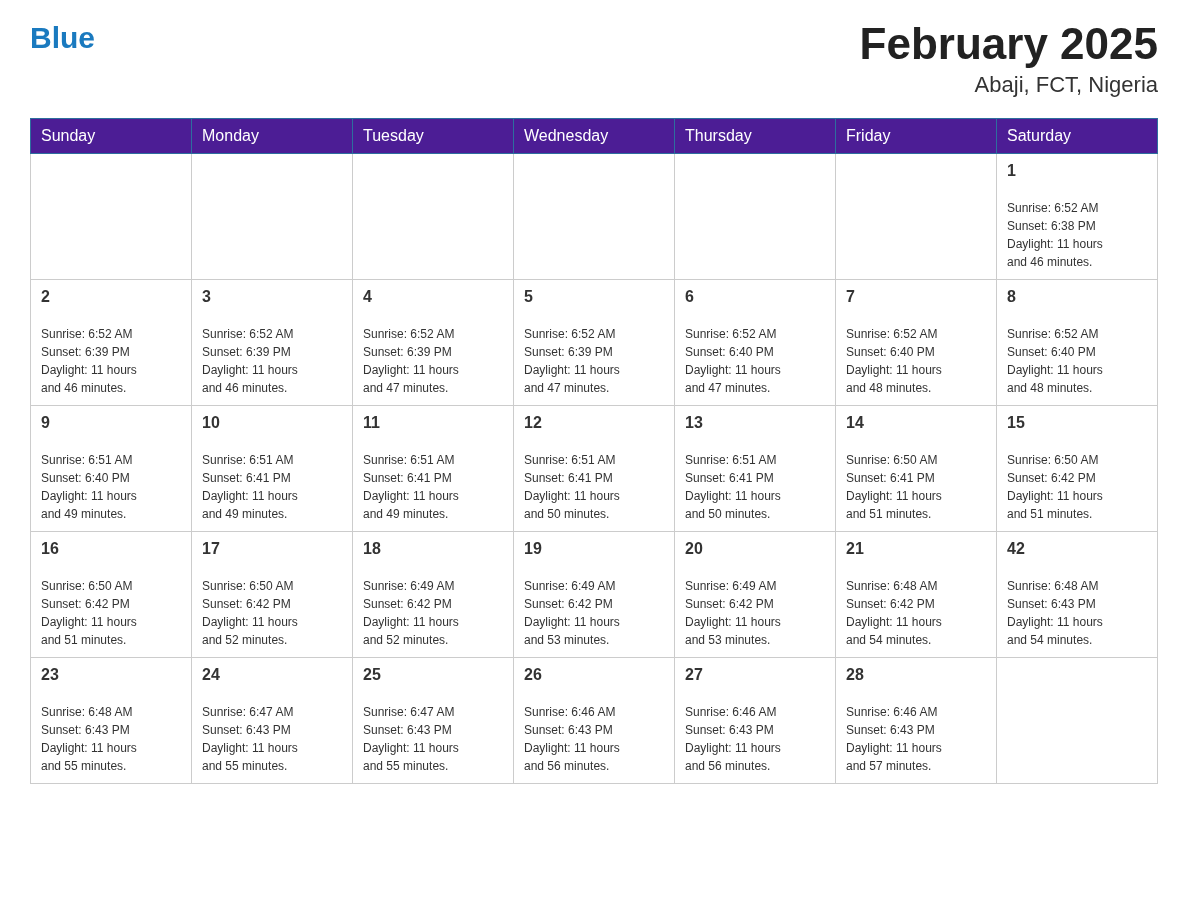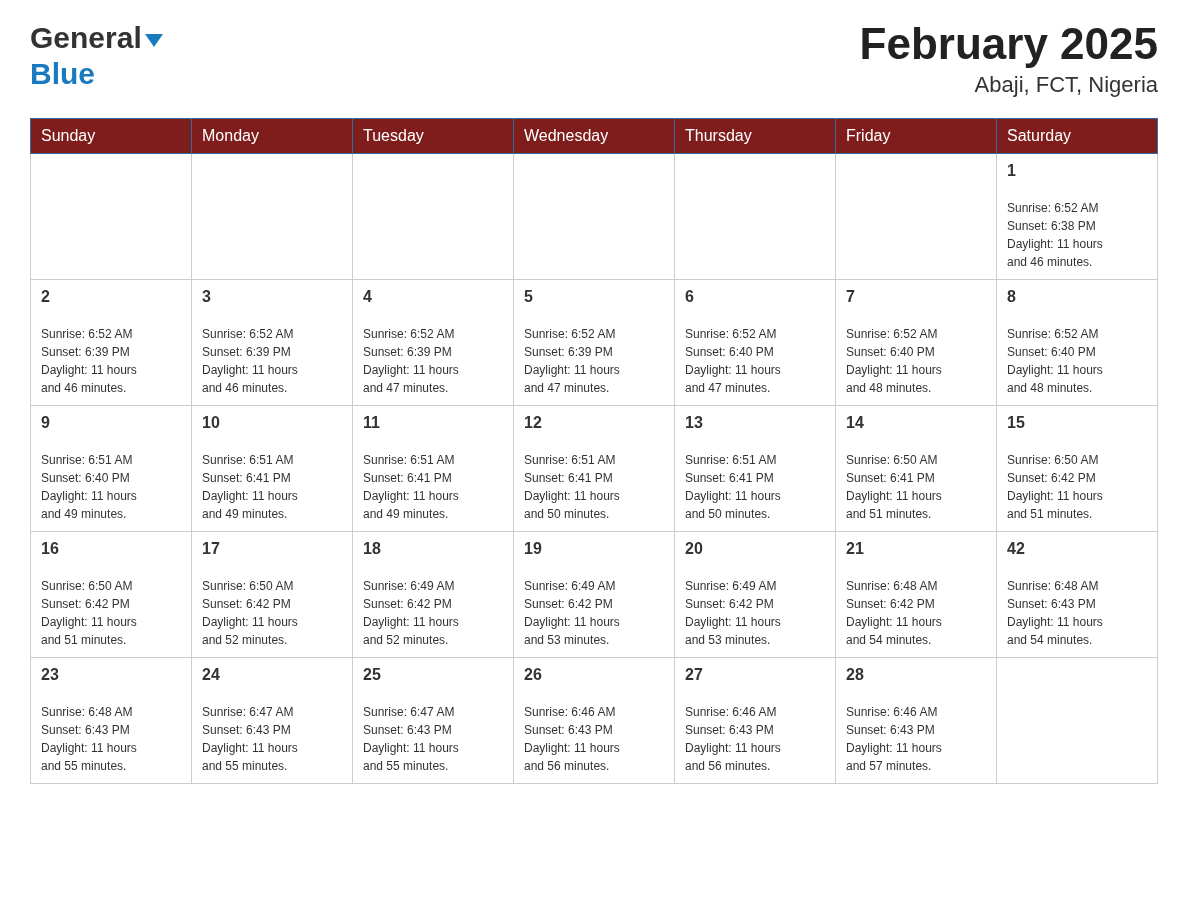--- a/index.html
+++ b/index.html
@@ -28,21 +28,21 @@
       font-size: 22px;
       color: #333;
       margin-top: 4px;
     }
     .calendar {
       width: 100%;
       border-collapse: collapse;
       border: 1px solid #ccc;
     }
     .calendar th {
-      background-color: #7f1d1d;
+      background-color: #4c1d95;
       color: #fff;
       padding: 8px 10px;
       text-align: left;
       font-size: 16px;
       font-weight: normal;
       border: 1px solid #2d6e9e;
     }
     .calendar td {
       vertical-align: top;
       padding: 8px 10px;
@@ -76,24 +76,20 @@
     }
     .logo-wrapper {
       line-height: 1.2;
     }
   </style>
 </head>
 <body>
 
 <div class="header">
   <div class="logo-wrapper">
-    <div class="logo-line1">
-      <span style="font-size:30px; font-weight:bold; color:#333;">General</span>
-      <span style="display:inline-block; width:0; height:0; border-left:9px solid transparent; border-right:9px solid transparent; border-top:13px solid #1a7abf; margin-left:3px; position:relative; top:2px;"></span>
-    </div>
     <div class="logo-line2">
       <span style="font-size:30px; font-weight:bold; color:#1a7abf;text-align:right;">Blue</span>
     </div>
   </div>
   <div class="title-block">
     <div class="month-title">February 2025</div>
     <div class="location-title">Abaji, FCT, Nigeria</div>
   </div>
 </div>
 

